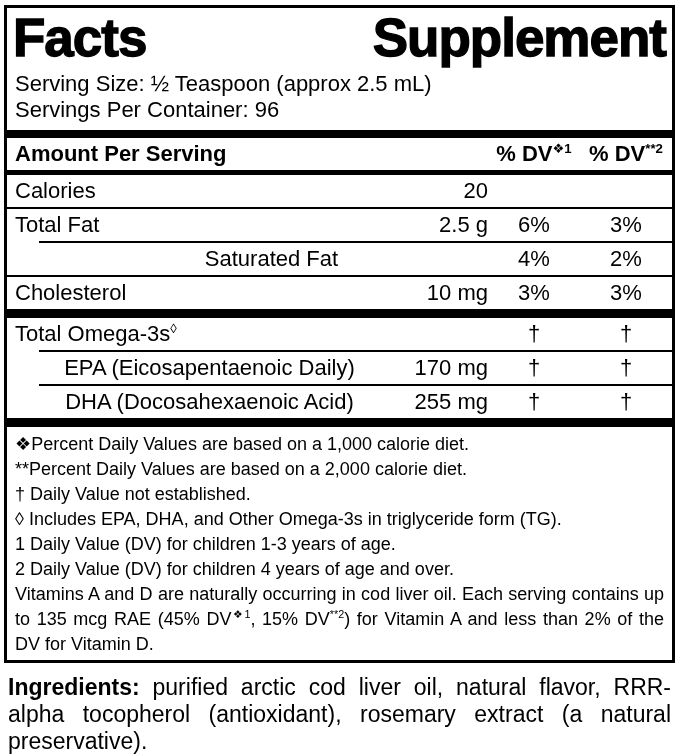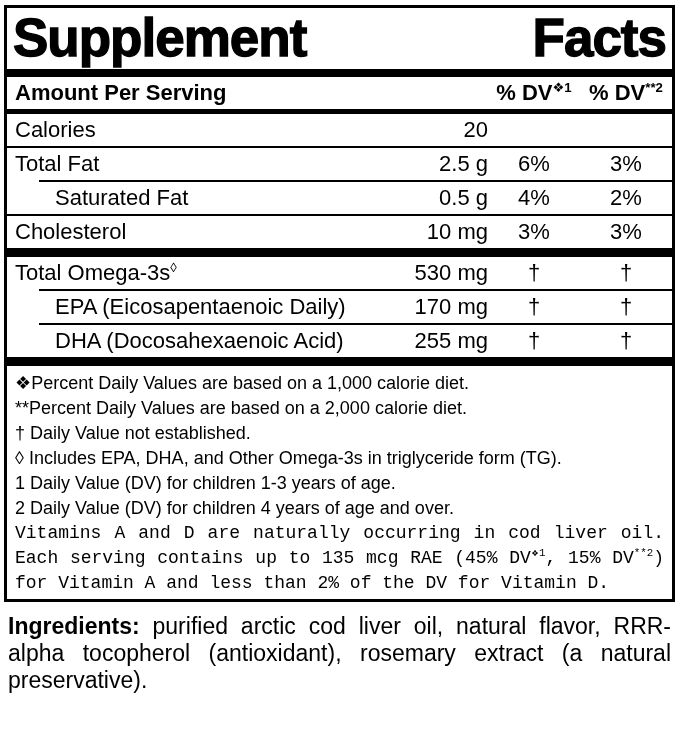--- a/index.html
+++ b/index.html
@@ -17,41 +17,45 @@
   }
   .title span{-webkit-text-stroke:1.3px #000;}
   .serving{font-size:22px;line-height:26px;padding:2px 8px 7px 8px;}
   .bar{background:#000;width:100%;}
   .bar-8{height:8px}
   .bar-5{height:5px}
   .bar-9{height:9px}
   .row{display:flex;align-items:baseline;font-size:22px;line-height:26px;padding:3px 0;}
   .hdr{font-weight:bold;}
   .cell-name{flex:1;padding-left:8px;}
-  .cell-name.ind{padding-left:48px;}
+  .cell-name.ind{padding-left:48px;text-align:center;}
   .cell-amt{width:124px;text-align:right;flex:none;}
   .cell-dv{width:92px;text-align:center;flex:none;}
   .sep{height:2px;background:#000;}
   .sep.ind{margin-left:32px;}
   sup{font-size:60%;vertical-align:super;line-height:0;}
   .fnotes{font-size:18px;line-height:25px;padding:5px 8px 3px 8px;}
-  .vitnote{text-align:justify;font-family:Liberation Mono, monospace;}
+  .vitnote{text-align:justify;}
   .ingredients{margin:11px 8px 0 8px;font-size:23px;line-height:27px;text-align:justify;}
   .ingredients b{font-weight:bold;}
 </style>
 </head>
 <body>
 
 <div class="box">
 
   <div class="title">
+    <span>Facts</span>
     <span>Supplement</span>
-    <span>Facts</span>
   </div>
 
+  <div class="serving">
+    <div>Serving Size: ½ Teaspoon (approx 2.5 mL)</div>
+    <div>Servings Per Container: 96</div>
+  </div>
 
   <div class="bar bar-8"></div>
 
   <div class="row hdr">
     <span class="cell-name">Amount Per Serving</span>
     <span class="cell-dv"><span>% DV</span><sup>❖1</sup></span>
     <span class="cell-dv"><span>% DV</span><sup>**2</sup></span>
   </div>
 
   <div class="bar bar-5"></div>
@@ -69,39 +73,37 @@
     <span class="cell-name"><span>Total Fat</span><sup></sup></span>
     <span class="cell-amt">2.5 g</span>
     <span class="cell-dv">6%</span>
     <span class="cell-dv">3%</span>
   </div>
 
   <div class="sep ind"></div>
 
   <div class="row">
     <span class="cell-name ind"><span>Saturated Fat</span><sup></sup></span>
-    <span class="cell-amt">0.5 g</span>
     <span class="cell-dv">4%</span>
     <span class="cell-dv">2%</span>
   </div>
 
   <div class="sep"></div>
 
   <div class="row">
     <span class="cell-name"><span>Cholesterol</span><sup></sup></span>
     <span class="cell-amt">10 mg</span>
     <span class="cell-dv">3%</span>
     <span class="cell-dv">3%</span>
   </div>
 
   <div class="bar bar-9"></div>
 
   <div class="row">
     <span class="cell-name"><span>Total Omega-3s</span><sup>◊</sup></span>
-    <span class="cell-amt">530 mg</span>
     <span class="cell-dv">†</span>
     <span class="cell-dv">†</span>
   </div>
 
   <div class="sep ind"></div>
 
   <div class="row">
     <span class="cell-name ind"><span>EPA (Eicosapentaenoic Daily)</span><sup></sup></span>
     <span class="cell-amt">170 mg</span>
     <span class="cell-dv">†</span>

